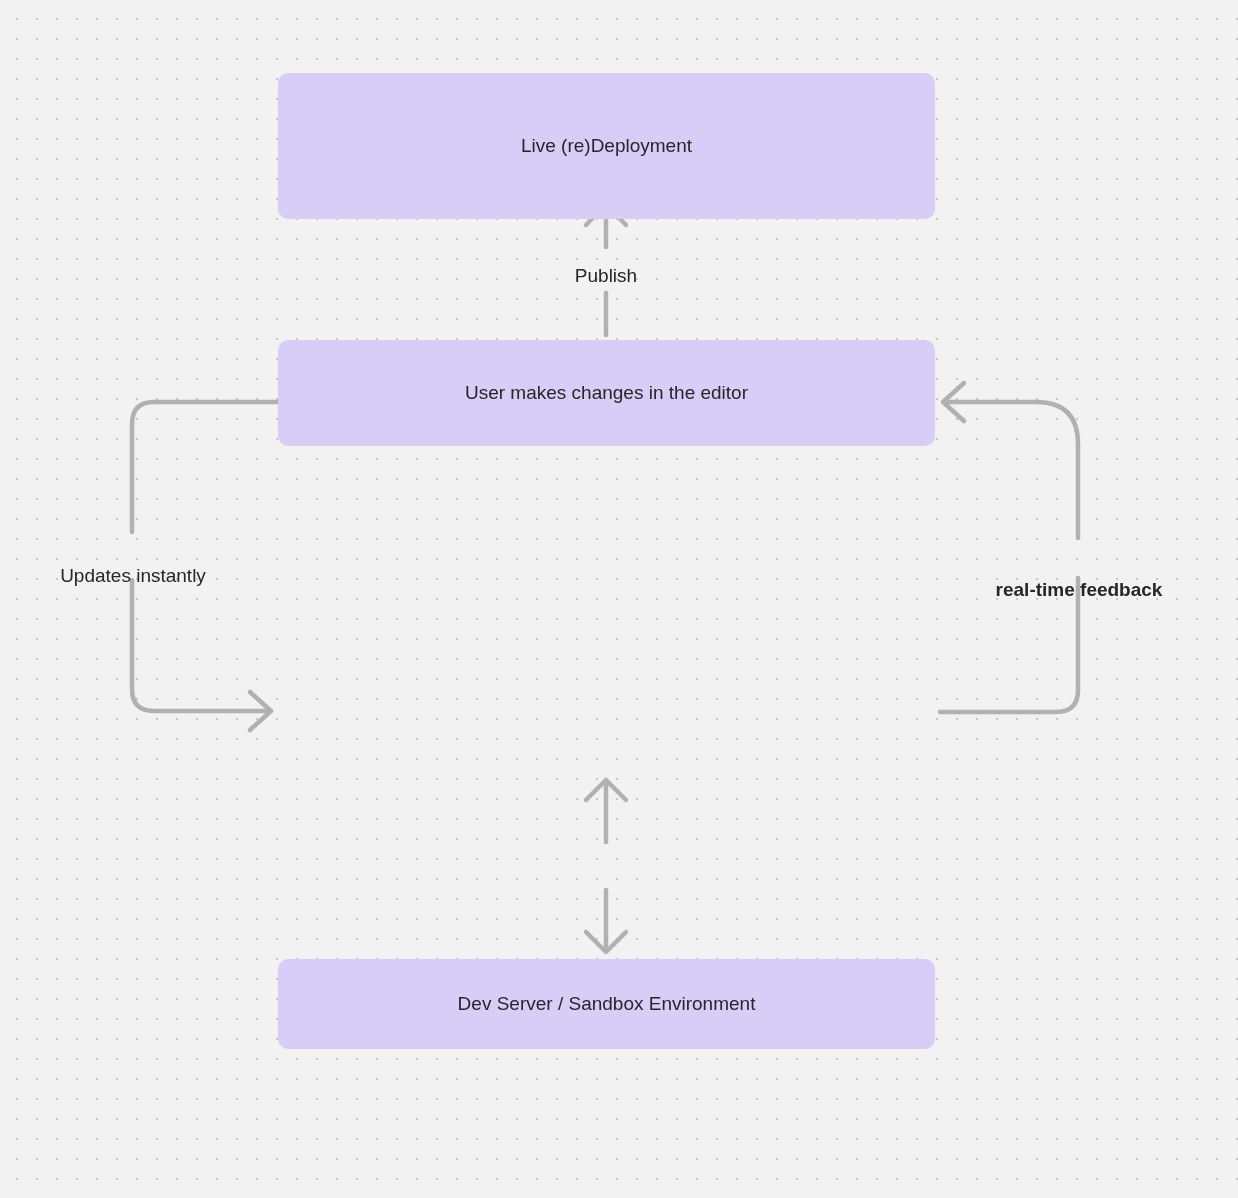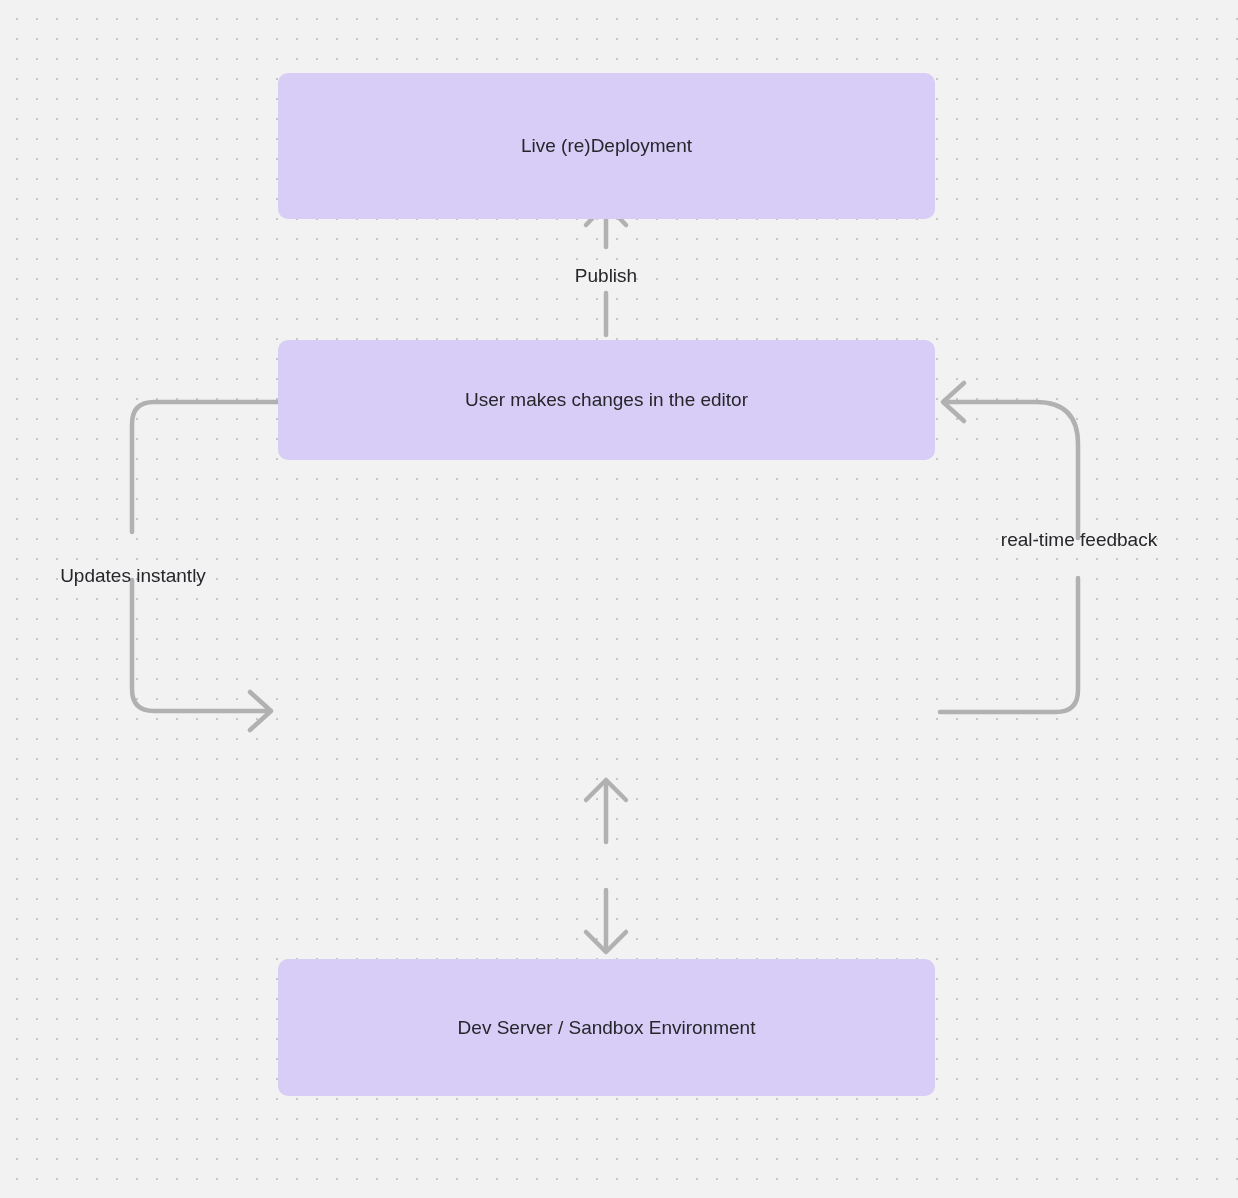--- a/index.html
+++ b/index.html
@@ -31,44 +31,44 @@
     fill: none;
     stroke: #b1b1b1;
     stroke-width: 4.5;
     stroke-linecap: round;
     stroke-linejoin: round;
   }
   .node {
     position: absolute;
     left: 278px;
     width: 657px;
-    height: 120px;
+    height: 106px;
     background: #d7cdf6;
     border-radius: 10px;
     display: flex;
     align-items: center;
     justify-content: center;
     font-size: 19px;
     color: #26262b;
     text-align: center;
   }
   .node-live      { top: 73px;  height: 146px; }
   .node-user      { top: 340px; }
   .node-preview   { top: 650px; }
-  .node-dev       { top: 959px; height: 137px; }
+  .node-dev       { top: 959px; height: 90px; }
   .edge-label {
     position: absolute;
     transform: translate(-50%, -50%);
     white-space: nowrap;
     font-size: 19px;
     color: #26262b;
   }
   .label-publish   { left: 606px;  top: 270px; margin-top: 6px; }
   .label-updates   { left: 133px;  top: 576px; }
-  .label-realtime  { left: 1079px; top: 540px; }
+  .label-realtime  { left: 1079px; top: 590px; font-weight: bold; }
   .label-spunup    { left: 606px;  top: 867px; }
 </style>
 </head>
 <body>
 
 <div class="canvas">
 
   <svg class="edges-svg" viewBox="0 0 1238 1198" xmlns="http://www.w3.org/2000/svg">
 
     <g>

